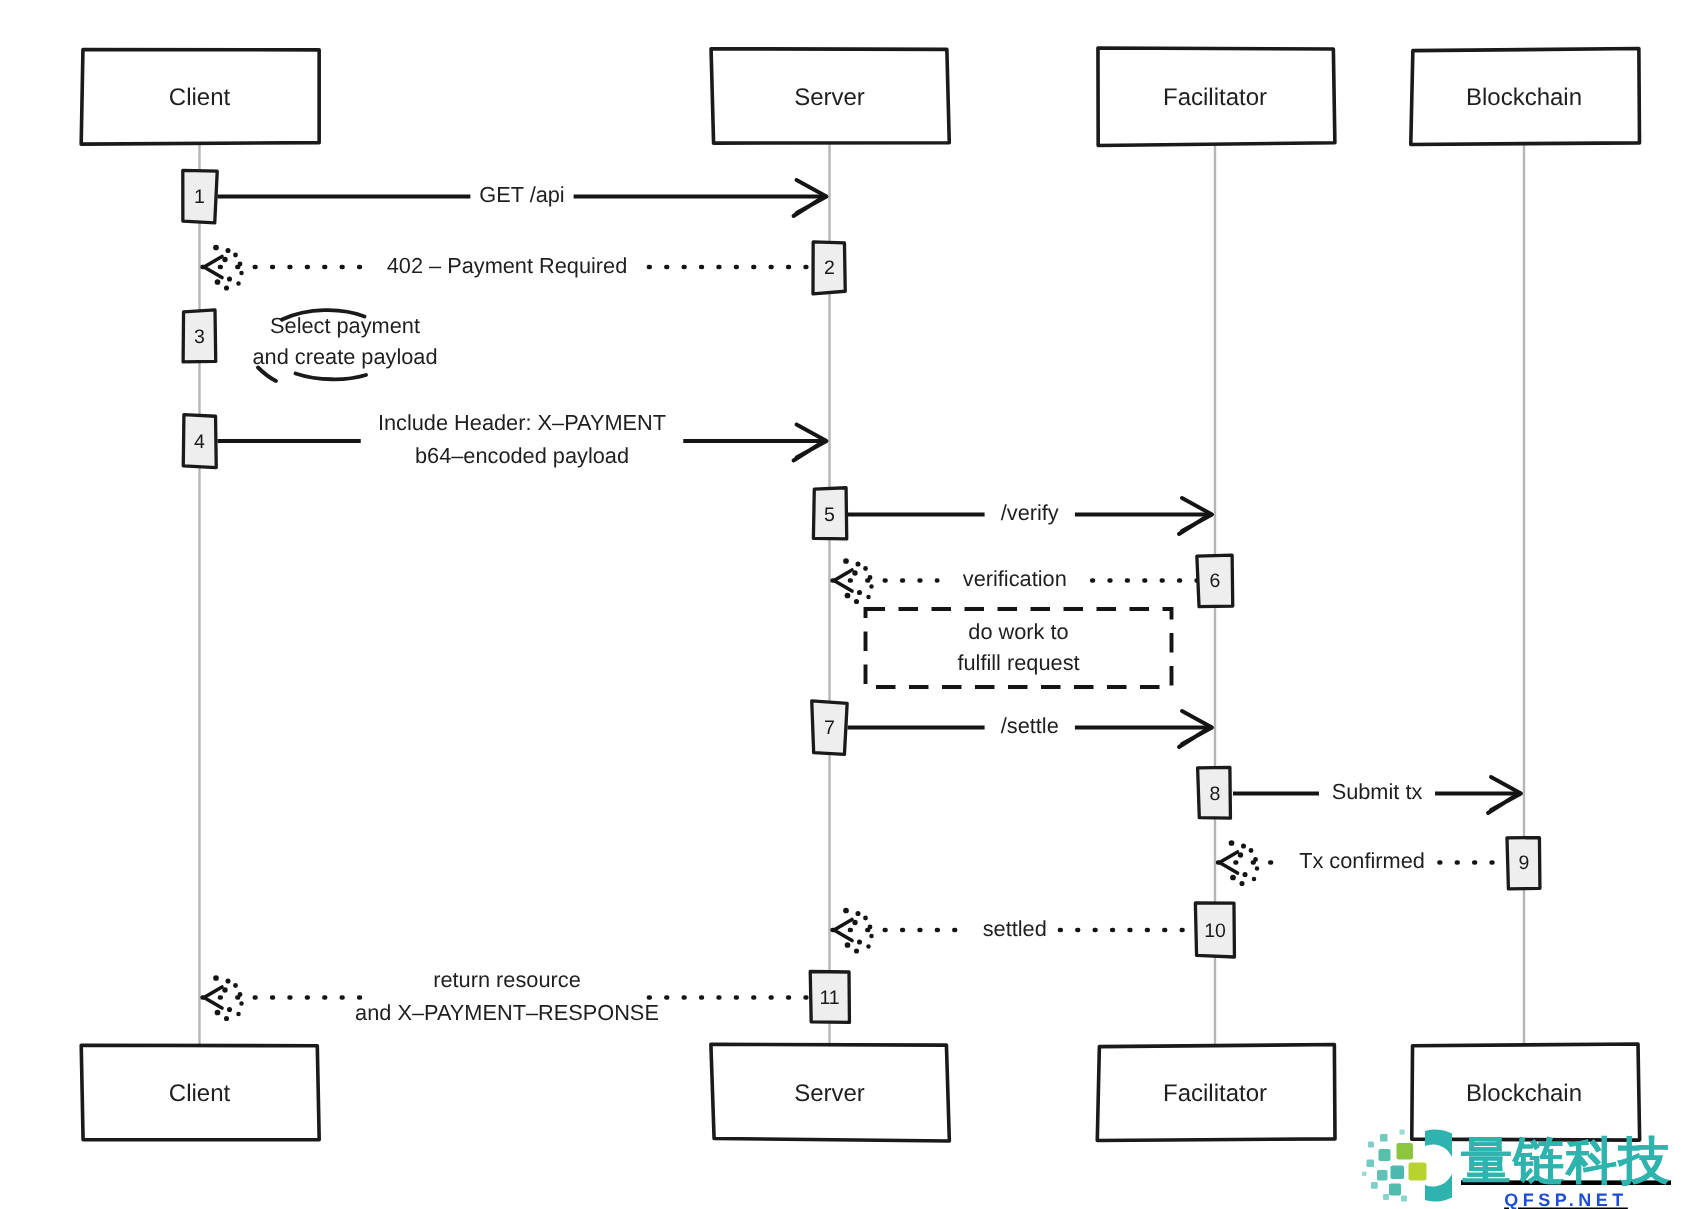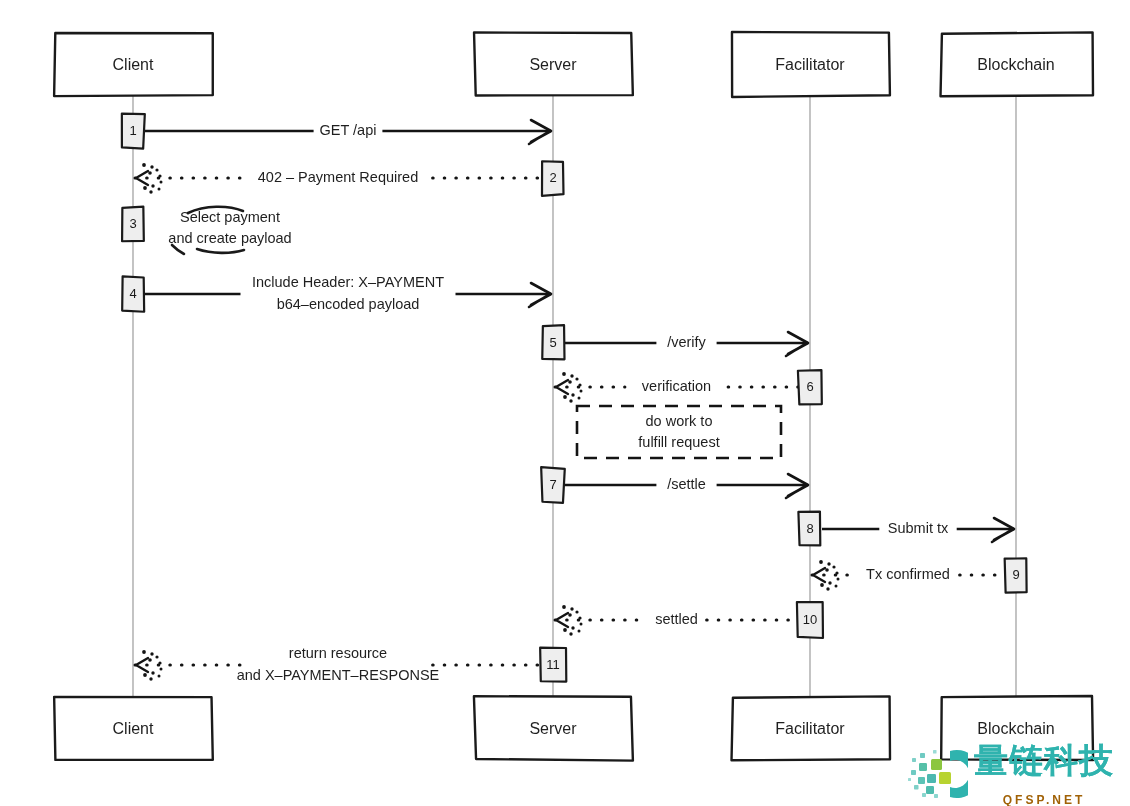--- a/index.html
+++ b/index.html
@@ -110,23 +110,24 @@
     stroke-linecap: round;
   }
   
   #watermark {
     position: absolute;
     left: 906px;
     top: 742px;
     width: 224px;
     height: 64px;
     display: flex;
-    align-items: center;
+    align-items: flex-end;
     gap: 6px;
     pointer-events: none;
+    text-decoration: underline;
   }
   #wm-mark {
     width: 62px;
     height: 58px;
     flex: 0 0 auto;
   }
   #wm-text-wrap {
     display: flex;
     flex-direction: column;
     align-items: center;
@@ -140,22 +141,22 @@
     color: #2fb3ae;
     background: linear-gradient(90deg, #2aa9a8 0%, #3fc0b4 50%, #39b9b4 100%);
     -webkit-background-clip: text;
     background-clip: text;
   }
   #wm-en {
     font-family: "Liberation Sans", sans-serif;
     font-size: 12px;
     font-weight: 700;
     letter-spacing: 3px;
-    color: #a16207;
-    margin-top: 17px;
+    color: #1d4ed8;
+    margin-top: 3px;
   }
 </style>
 </head>
 <body>
 
 <div id="diagram-root">
 
   <svg class="canvas" viewBox="0 0 1130 806">
     <g id="lifelines-layer">
         <line x1="133" y1="96" x2="133" y2="697" class="lifeline"></line>

